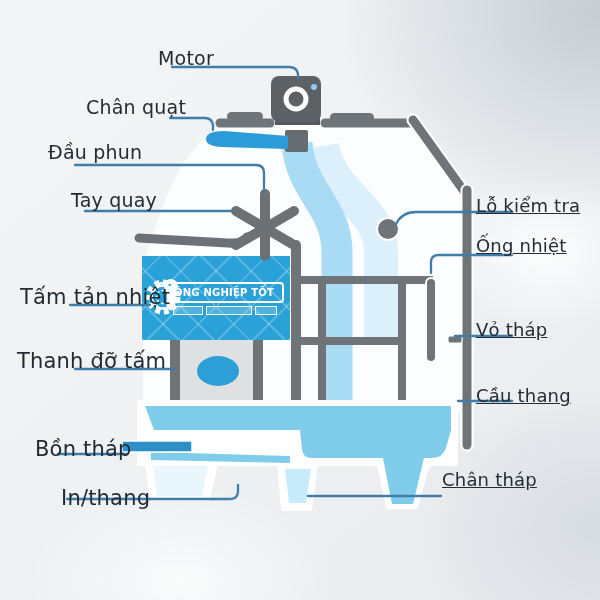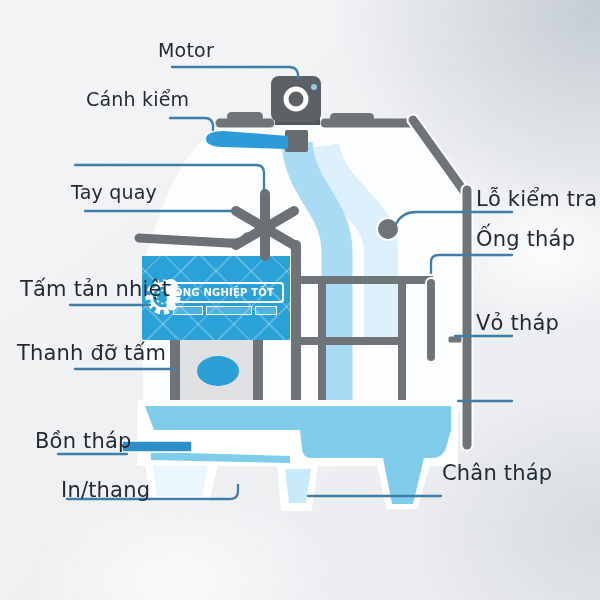--- a/index.html
+++ b/index.html
@@ -9,24 +9,24 @@
     background:
       radial-gradient(430px 330px at 100% 2%, rgba(163,175,184,.55), transparent 62%),
       radial-gradient(300px 220px at 100% 88%, rgba(186,195,202,.40), transparent 65%),
       radial-gradient(160px 110px at 91% 42%, rgba(255,255,255,.85), transparent 70%),
       radial-gradient(220px 140px at 30% 97%, rgba(255,255,255,.75), transparent 70%),
       linear-gradient(140deg,#f4f5f7 0%,#eef0f2 55%,#e9ebee 100%);
   }
   svg{position:absolute;left:0;top:0;}
   .lbl{
     position:absolute;color:#232c34;font-size:19px;line-height:1.12;
-    white-space:nowrap;letter-spacing:.2px;
+    white-space:nowrap;letter-spacing:.2px;margin-top:8px;
   }
   .sm{font-size:21px;}
-  .rlbl{font-size:21px;}
+  .rlbl{font-size:18px;text-decoration:underline;}
   
   #fill-panel{
     position:absolute;left:142px;top:256px;width:148px;height:84px;
     background:
       repeating-linear-gradient(45deg, rgba(255,255,255,.22) 0 2px, transparent 2px 25px),
       repeating-linear-gradient(-45deg, rgba(255,255,255,.22) 0 2px, transparent 2px 25px),
       #2AA2D8;
     display:flex;flex-direction:column;align-items:center;justify-content:center;
   }
   .logo-box{
@@ -151,25 +151,27 @@
       <path d="M67,499 H230 Q238,499 238,491 V485"></path>
       <path d="M396,224 Q402,212 416,212 H512"></path>
       <path d="M431,273 V262 Q431,255 439,255 H512"></path>
       <path d="M455,336 H512"></path>
       <path d="M458,401 H512"></path>
       <path d="M308,496 H441"></path>
     </g>
   </svg>
 
   <div class="lbl" style="left:158px;top:40px">Motor</div>
-  <div class="lbl" style="left:86px;top:89px">Cánh kiểm</div>
+  <div class="lbl" style="left:86px;top:89px">Chân quạt</div>
+  <div class="lbl" style="left:48px;top:134px">Đầu phun</div>
   <div class="lbl" style="left:71px;top:182px">Tay quay</div>
   <div class="lbl sm" style="left:20px;top:278px">Tấm tản nhiệt</div>
   <div class="lbl sm" style="left:17px;top:342px">Thanh đỡ tấm</div>
   <div class="lbl sm" style="left:35px;top:430px">Bồn tháp</div>
   <div class="lbl sm" style="left:61px;top:479px">In/thang</div>
 
   <div class="lbl rlbl" style="left:476px;top:188px">Lỗ kiểm tra</div>
-  <div class="lbl rlbl" style="left:476px;top:228px">Ống tháp</div>
+  <div class="lbl rlbl" style="left:476px;top:228px">Ống nhiệt</div>
   <div class="lbl rlbl" style="left:476px;top:312px">Vỏ tháp</div>
+  <div class="lbl rlbl" style="left:476px;top:378px">Cầu thang</div>
   <div class="lbl rlbl" style="left:442px;top:462px">Chân tháp</div>
 
 </div>
 
 </body></html>

